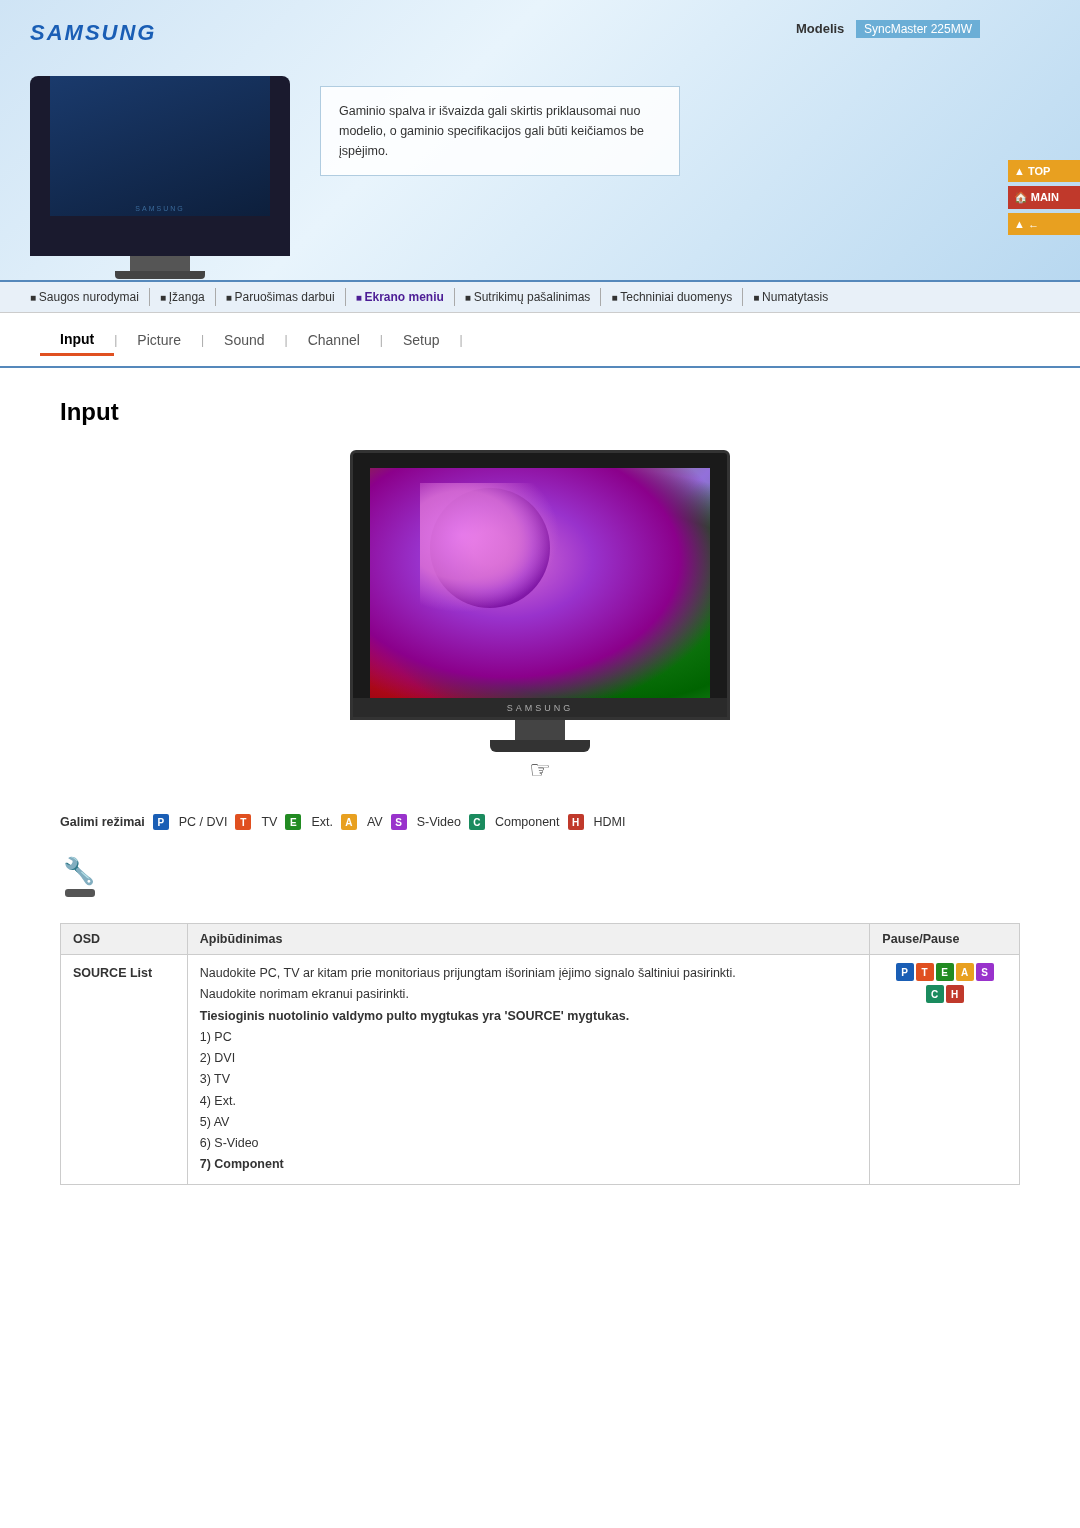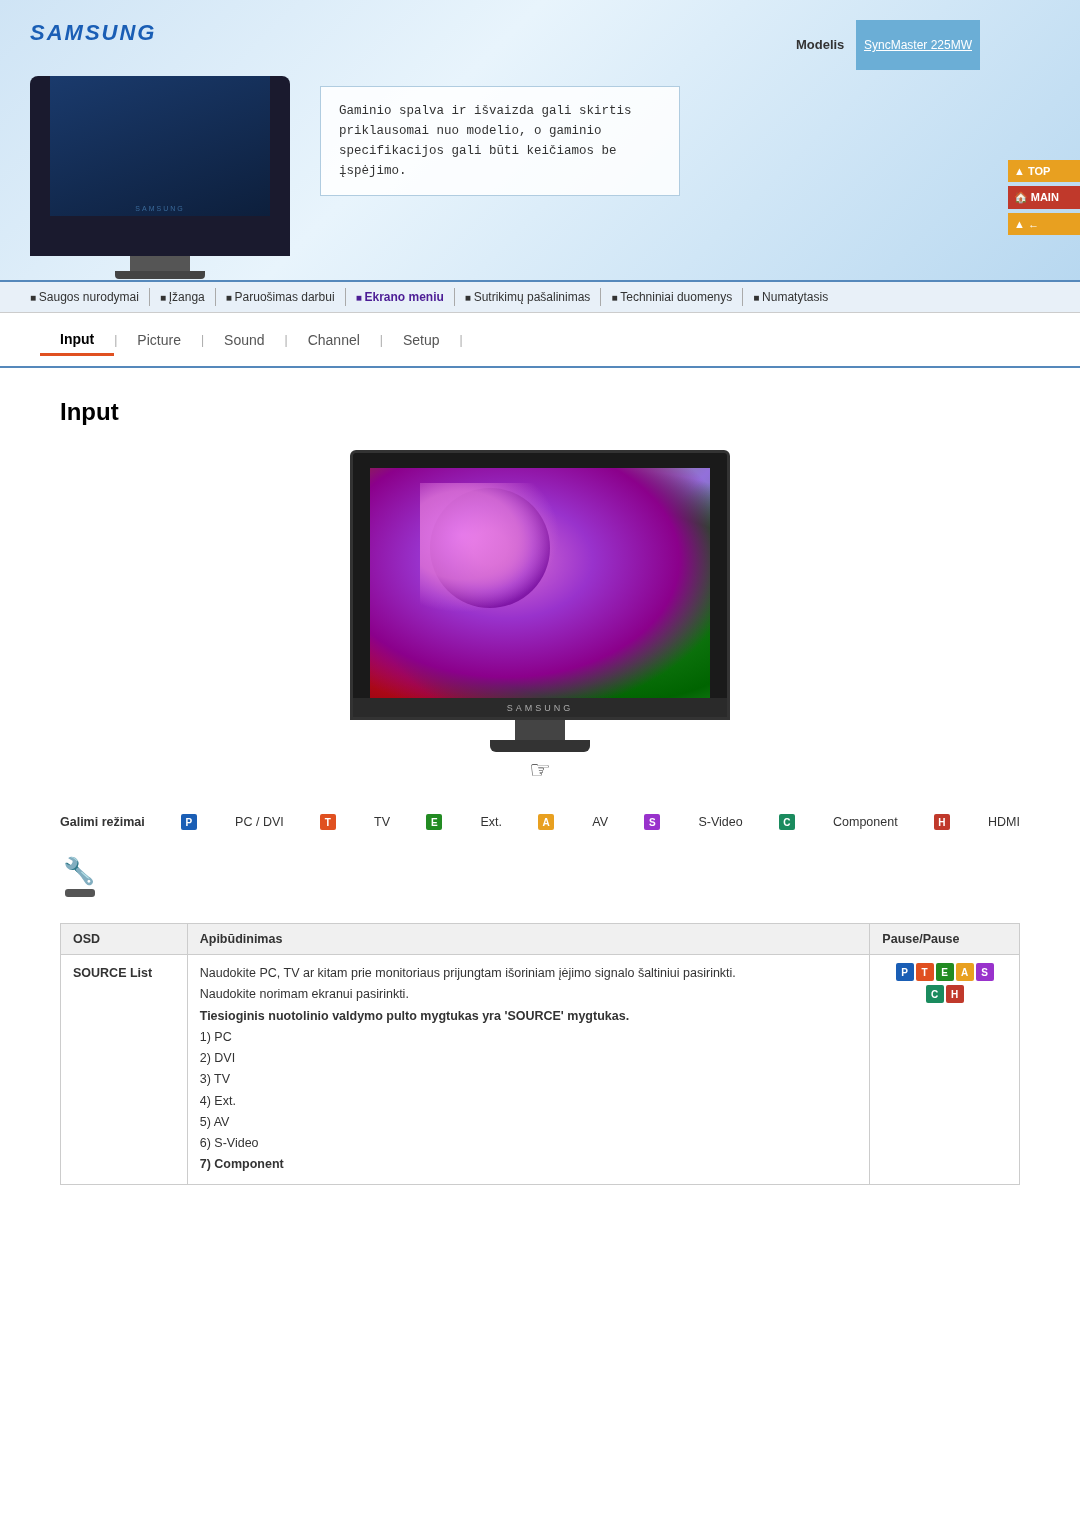--- a/index.html
+++ b/index.html
@@ -3,30 +3,30 @@
   <meta charset="utf-8">
   <style>
     * { margin: 0; padding: 0; box-sizing: border-box; }
     body { font-family: Arial, sans-serif; font-size: 13px; background: #fff; color: #333; width: 1080px; }
 
     
     .banner { background: linear-gradient(135deg, #cfe4f5 0%, #e8f4fc 40%, #b8d8f0 100%); position: relative; padding: 20px 30px 0 30px; min-height: 280px; }
     .samsung-logo { color: #1a5eb5; font-size: 22px; font-weight: 900; font-style: italic; letter-spacing: 2px; display: inline-block; margin-bottom: 10px; }
     .model-info { position: absolute; top: 20px; right: 100px; font-size: 13px; color: #333; }
     .model-info span.label { font-weight: bold; margin-right: 8px; }
-    .model-box { display: inline-block; background: #6baed6; color: #fff; padding: 18px 8px; font-size: 12px; text-decoration: underline; }
+    .model-box { display: inline-block; background: #6baed6; color: #fff; padding: 2px 8px; font-size: 12px; }
 
     .banner-content { display: flex; align-items: flex-start; gap: 30px; padding-top: 10px; }
     .monitor-img { width: 260px; height: 180px; background: #1a1a2e; border-radius: 8px 8px 0 0; position: relative; flex-shrink: 0; }
     .monitor-screen { width: 220px; height: 140px; background: linear-gradient(135deg, #2d5a8e 0%, #1a3a5c 50%, #0d2137 100%); margin: 10px auto 0 auto; position: relative; display: flex; align-items: center; justify-content: center; }
     .monitor-screen::before { content: 'SAMSUNG'; color: #4a8bc4; font-size: 8px; letter-spacing: 2px; position: absolute; bottom: 5px; }
     .monitor-stand { width: 60px; height: 15px; background: #555; margin: 0 auto; }
     .monitor-base { width: 90px; height: 8px; background: #444; margin: 0 auto; border-radius: 0 0 4px 4px; }
 
-    .banner-text { background: rgba(255,255,255,0.85); border: 1px solid #b0cce0; padding: 14px 18px; max-width: 360px; font-size: 12.5px; line-height: 1.6; color: #333; margin-top: 20px; font-family: Liberation Mono, monospace; }
+    .banner-text { background: rgba(255,255,255,0.85); border: 1px solid #b0cce0; padding: 14px 18px; max-width: 360px; font-size: 12.5px; line-height: 1.6; color: #333; margin-top: 20px; }
 
     .side-buttons { position: absolute; right: 0; top: 160px; display: flex; flex-direction: column; gap: 4px; }
     .side-btn { width: 72px; padding: 5px 6px; font-size: 11px; font-weight: bold; color: #fff; cursor: pointer; display: flex; align-items: center; gap: 4px; border: none; }
     .side-btn.top { background: #e8a020; }
     .side-btn.main { background: #c0392b; }
     .side-btn.back { background: #e8a020; }
 
     
     .nav-bar { background: #e8f0f8; border-top: 2px solid #5588bb; border-bottom: 1px solid #ccc; padding: 6px 20px; font-size: 12px; color: #333; display: flex; gap: 0; flex-wrap: wrap; }
     .nav-item { padding: 2px 10px; border-right: 1px solid #aaa; cursor: pointer; }
@@ -52,21 +52,21 @@
     .flower-overlay { position: absolute; inset: 0; background: radial-gradient(ellipse at 40% 40%, #DA70D6 0%, #9932CC 30%, #8B008B 60%, transparent 80%), radial-gradient(ellipse at 70% 60%, #228B22 0%, #006400 50%, transparent 70%), radial-gradient(ellipse at 20% 70%, #DC143C 0%, #8B0000 50%, transparent 70%); }
     .display-bottom-bar { background: #2a2a2a; height: 20px; display: flex; align-items: center; justify-content: center; }
     .display-bottom-bar span { color: #888; font-size: 8px; letter-spacing: 2px; }
     .display-stand-neck { width: 50px; height: 20px; background: #444; margin: 0 auto; }
     .display-stand-base { width: 100px; height: 12px; background: #333; margin: 0 auto; border-radius: 0 0 6px 6px; }
 
     
     .btn-row { background: #e0e0e0; padding: 8px 10px; display: flex; align-items: center; gap: 8px; font-size: 10px; font-weight: bold; color: #333; }
 
     
-    .info-row { display: flex; align-items: center; gap: 8px; font-size: 12.5px; margin: 16px 0; flex-wrap: wrap; justify-content: space-between; }
+    .info-row { display: flex; align-items: center; gap: 8px; font-size: 12.5px; margin: 16px 0; flex-wrap: wrap; }
     .mode-label { font-weight: bold; color: #333; }
     .mode-icon { display: inline-flex; align-items: center; justify-content: center; width: 16px; height: 16px; font-size: 10px; font-weight: bold; color: #fff; border-radius: 2px; margin-right: 2px; }
     .icon-p { background: #1a5eb5; }
     .icon-t { background: #e05020; }
     .icon-e { background: #228B22; }
     .icon-a { background: #e8a020; }
     .icon-s { background: #9932CC; }
     .icon-c { background: #1a8b5e; }
     .icon-h { background: #c0392b; }
 

